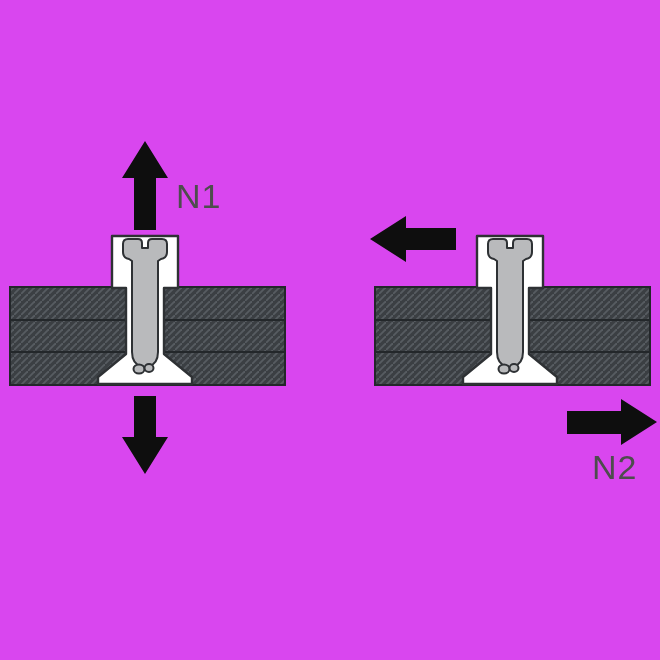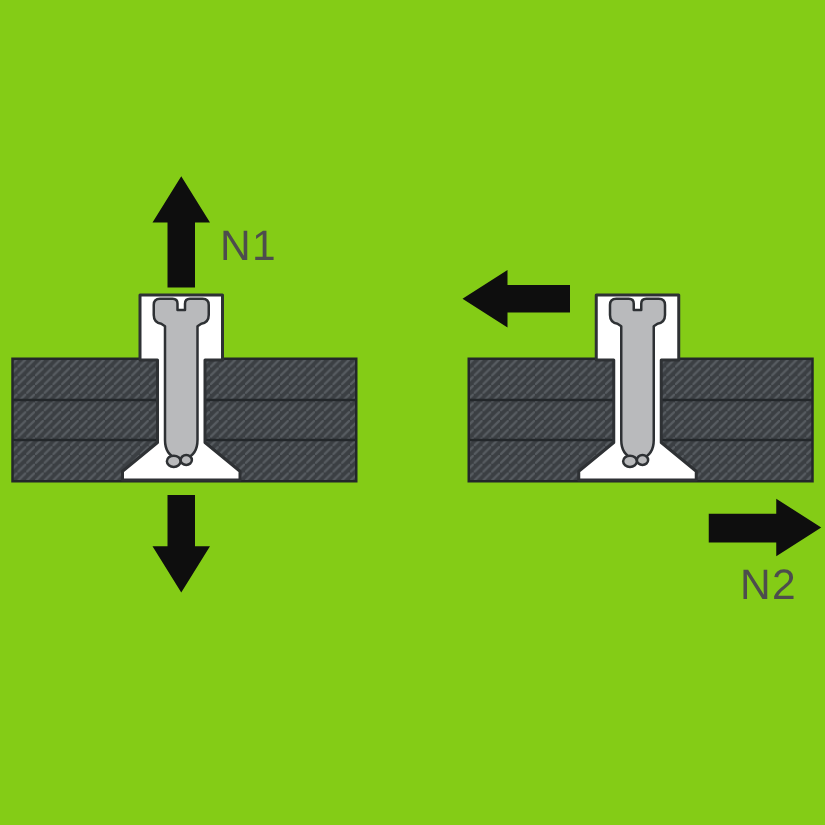--- a/index.html
+++ b/index.html
@@ -1,19 +1,19 @@
 <!DOCTYPE html>
 <html><head>
 <meta charset="utf-8">
 <style>
   html,body{margin:0;padding:0;background:#ffffff;}
   .stage{
     position:relative;
     width:660px;height:660px;
-    background:#84cc16;
+    background:#d946ef;
     font-family:"Liberation Sans", sans-serif;
     overflow:hidden;
   }
   svg{display:block;}
   .rivet{stroke:#2e3134;stroke-width:2.4;stroke-linejoin:round;}
   .mandrel{stroke:#2e3134;stroke-width:2;stroke-linejoin:round;}
   .panel{stroke:#23272a;stroke-width:2;}
   .seam{stroke:#23272a;stroke-width:2;}
   .lbl{
     font-family:"Liberation Sans", sans-serif;

